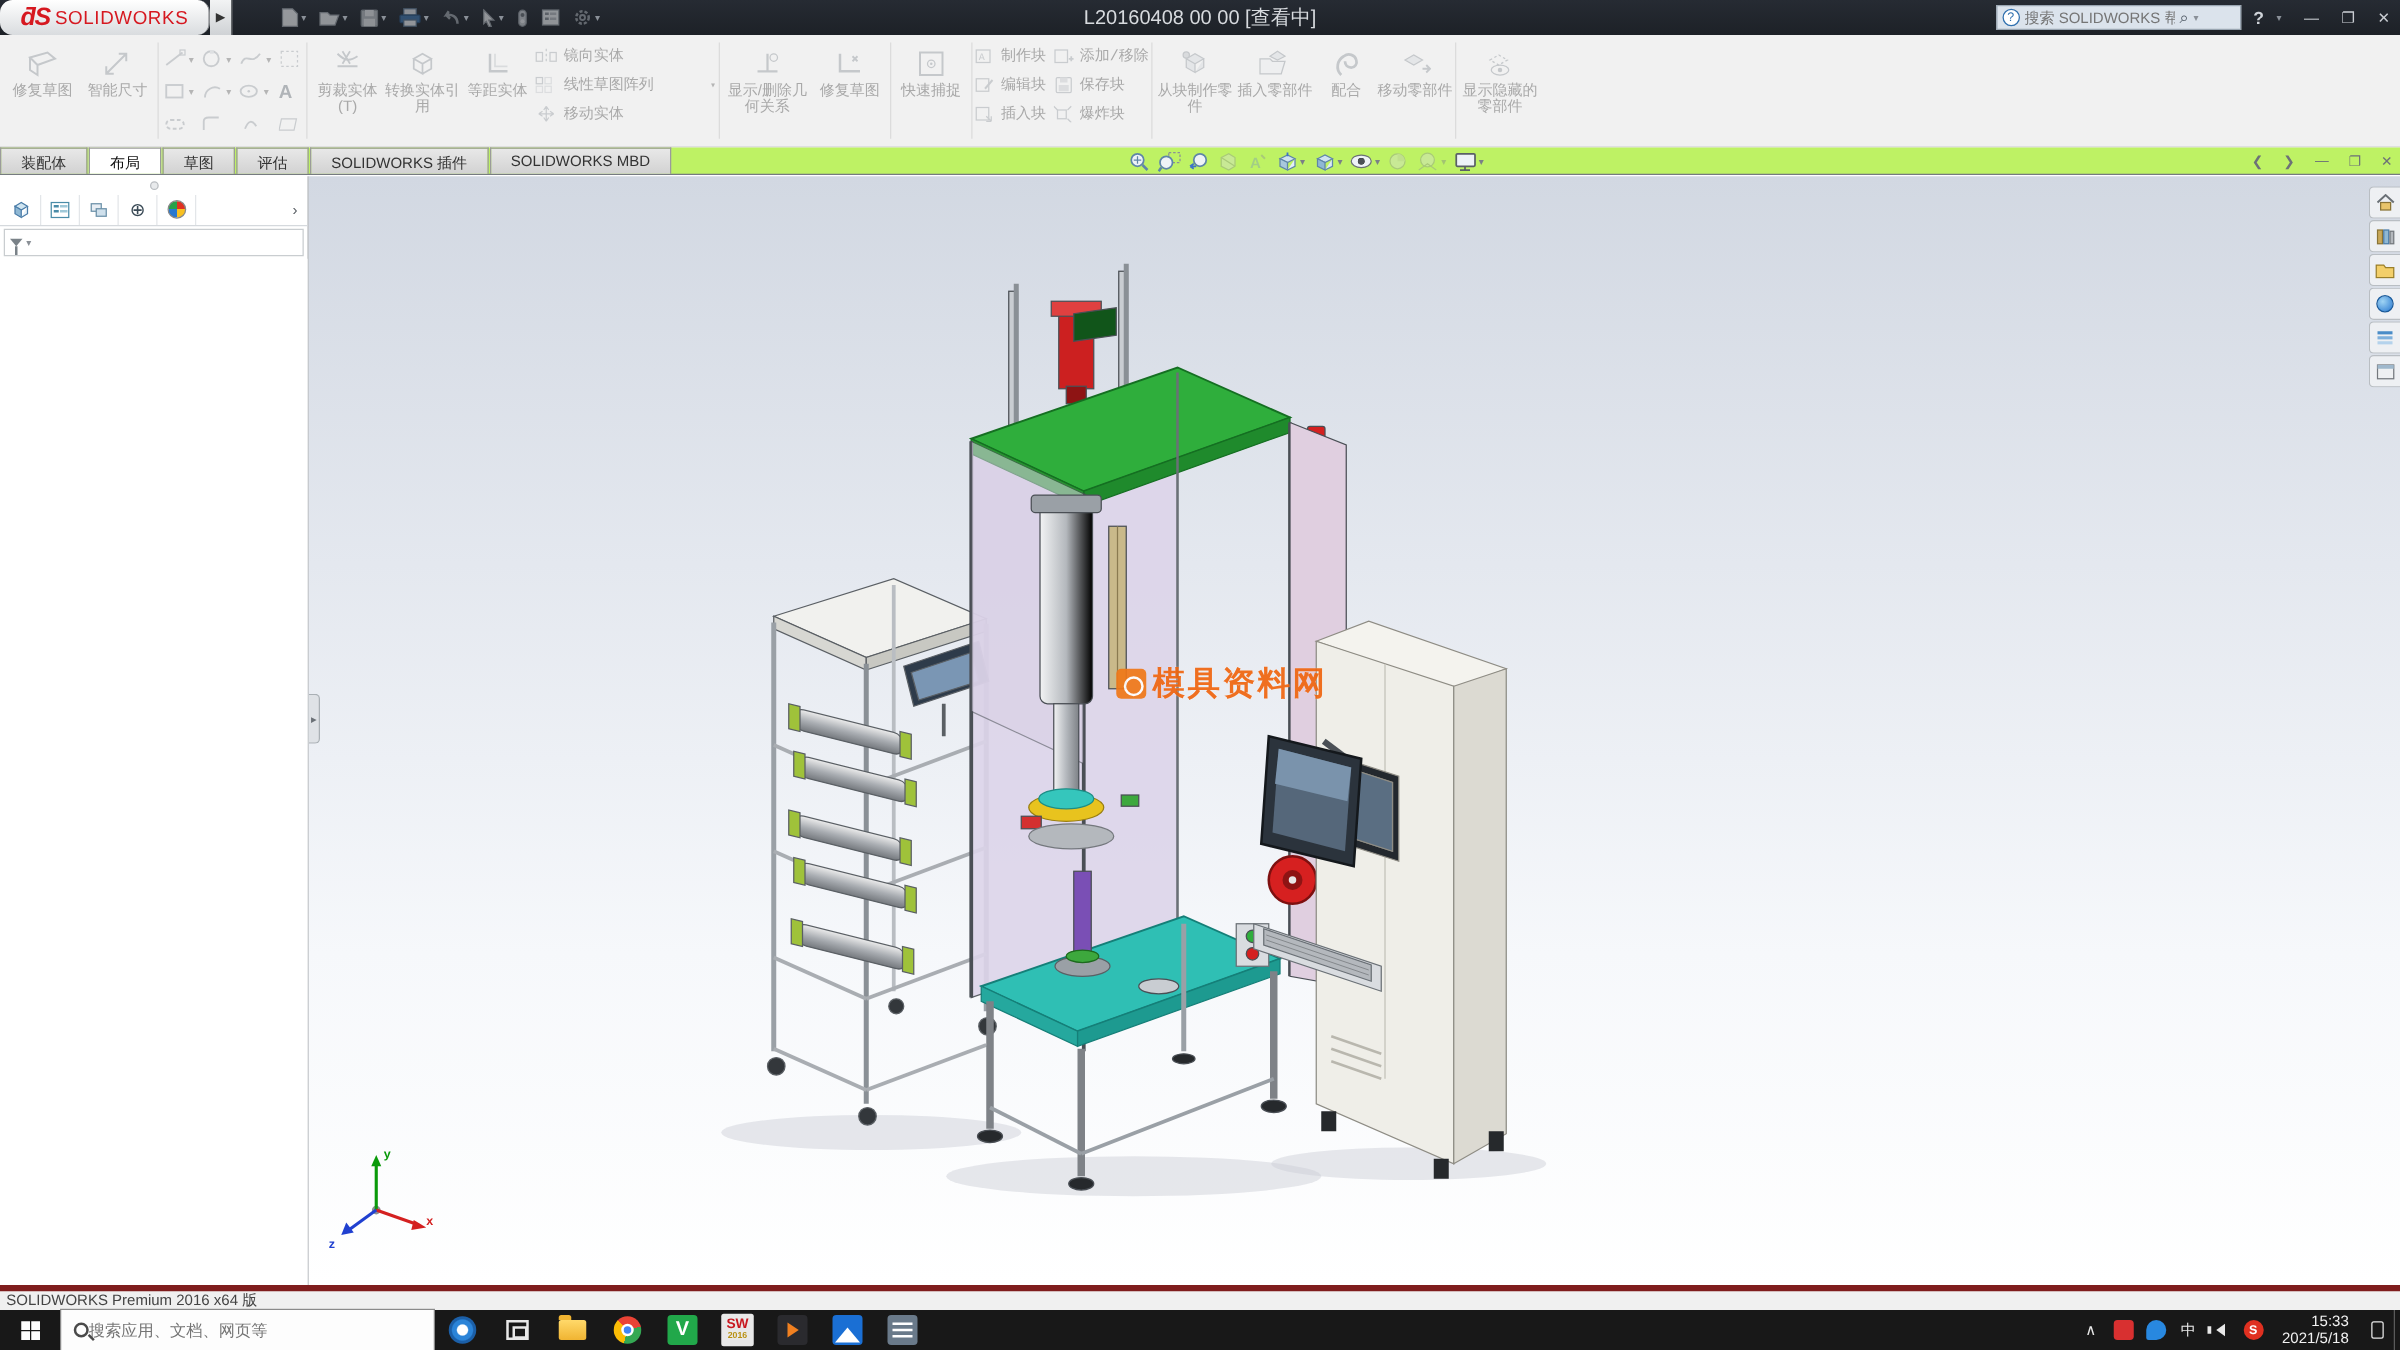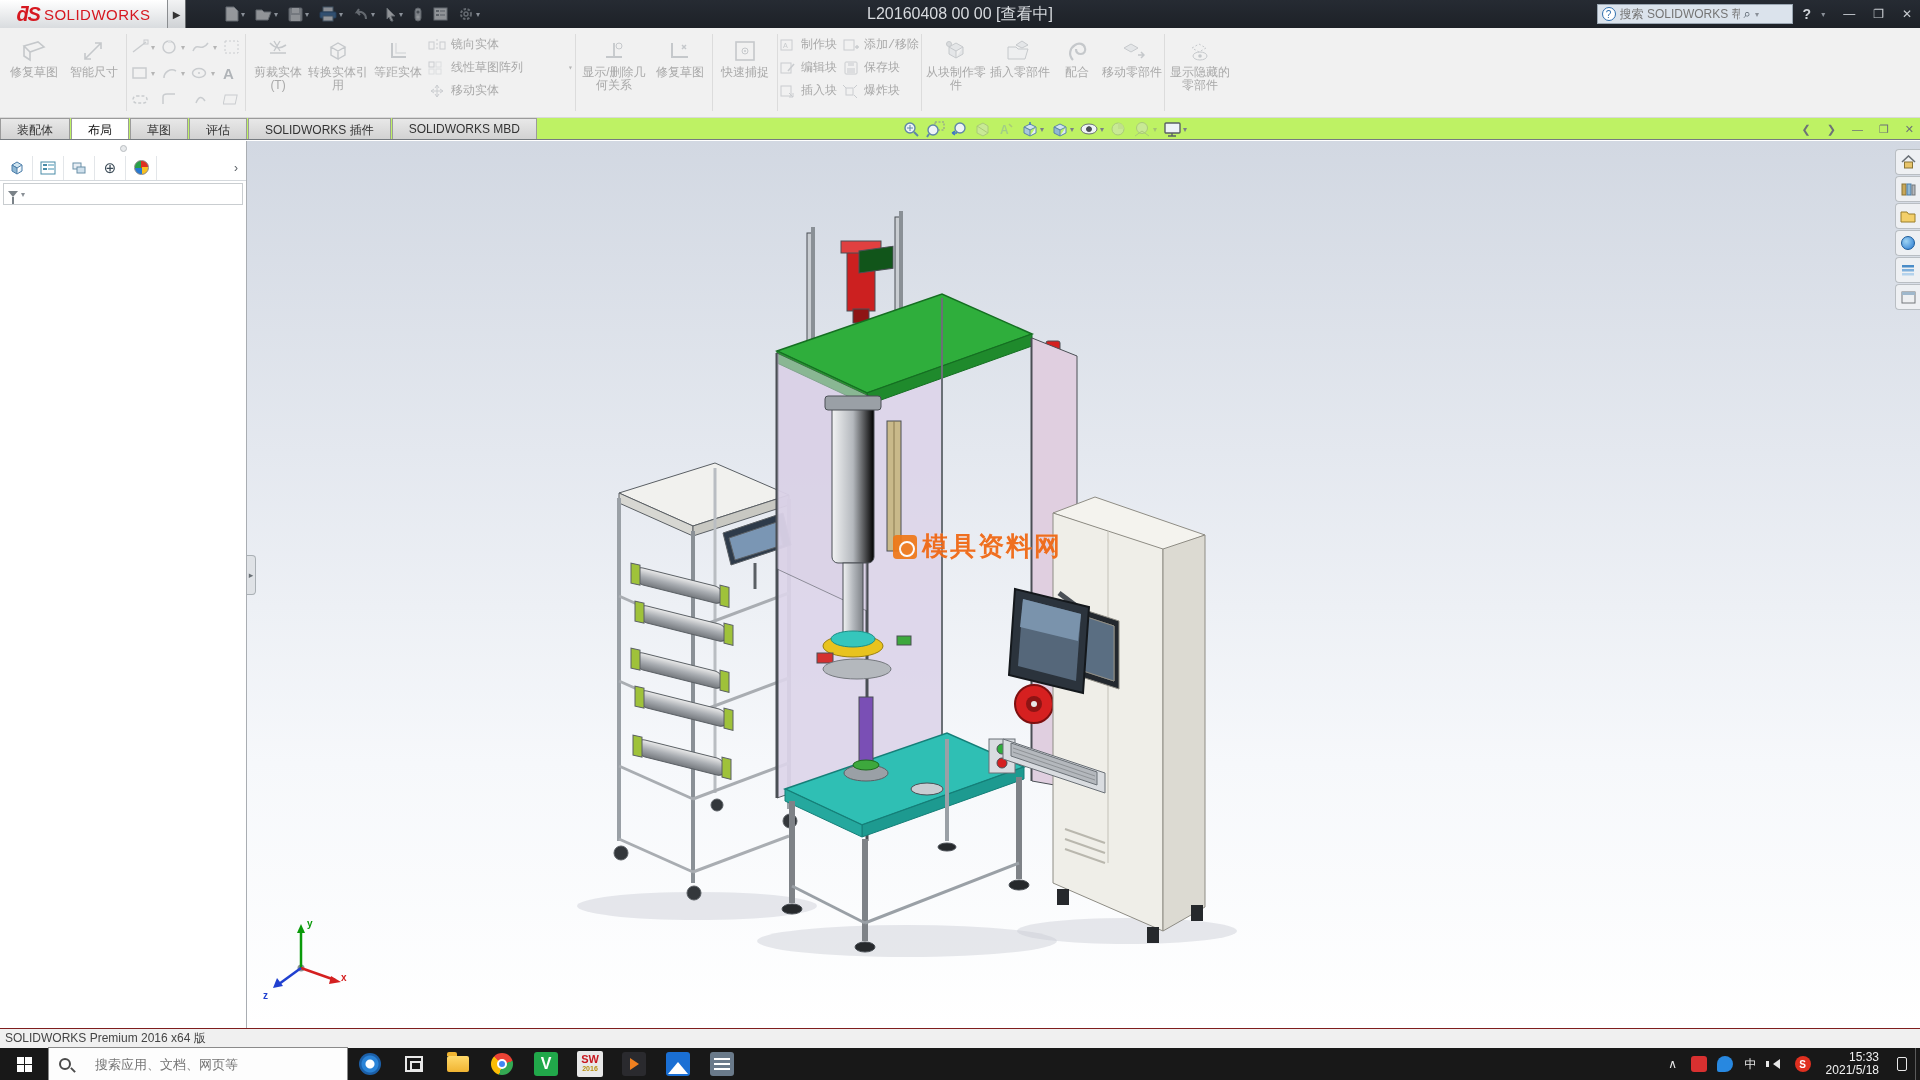--- a/index.html
+++ b/index.html
@@ -4,21 +4,21 @@
 <style>
   * { margin:0; padding:0; box-sizing:border-box; }
   html,body { width:1920px; height:1080px; overflow:hidden;
     font-family:"Liberation Sans","DejaVu Sans",sans-serif; font-size:12px; }
   body { position:relative; background:#fff; }
 
   
   .titlebar { position:absolute; left:0; top:0; width:1920px; height:28px;
     background:linear-gradient(180deg,#262b33,#1d2127); display:flex; align-items:center; }
   .logo-plate { height:28px; width:168px; background:linear-gradient(180deg,#ffffff,#d9dcdf);
-    display:flex; align-items:center; justify-content:center; border-right:1px solid #8a8d90; }
+    display:flex; align-items:center; justify-content:center; border-right:1px solid #8a8d90;border-radius:10px; }
   .logo-ds { color:#d61820; font-weight:bold; font-style:italic; font-size:20px; letter-spacing:-1px; margin-right:4px;}
   .logo-text { color:#d61820; font-weight:normal; font-size:15px; letter-spacing:0.5px; }
   .logo-fly { width:18px; height:28px; background:linear-gradient(180deg,#f2f3f4,#cfd2d5);
     display:flex; align-items:center; justify-content:center; color:#333; font-size:10px; border-right:1px solid #6a6d70;}
   .qat { display:flex; align-items:center; margin-left:36px; gap:4px; }
   .qat-btn { display:flex; align-items:center; gap:2px; padding:2px 3px; }
   .qat-btn svg { opacity:.55; }
   .qat-caret { color:#8a9098; font-size:8px; }
   .doc-title { position:absolute; left:0; right:0; top:0; height:28px; display:flex;
     align-items:center; justify-content:center; color:#d7dade; font-size:16px; pointer-events:none; }
@@ -97,39 +97,39 @@
     border:1px solid #aab0b5; border-left:none; border-radius:0 4px 4px 0; display:flex;
     align-items:center; justify-content:center; color:#6a7076; font-size:9px; }
   .triad { position:absolute; left:16px; top:775px; width:90px; height:90px; }
   .triad .axl { position:absolute; font-size:10px; font-weight:bold; }
   .taskpane { position:absolute; right:0; top:8px; width:25px; display:flex; flex-direction:column; gap:1px; }
   .tp-cell { width:25px; height:26px; background:#eef0f3; border:1px solid #b9bec3; border-right:none;
     border-radius:4px 0 0 4px; display:flex; align-items:center; justify-content:center; }
 
   
   .statusbar { position:absolute; left:0; top:1028px; width:1920px; height:20px; background:#f0f0f0;
-    border-top:1px solid #7f1d1d; display:flex; align-items:center; color:#3c3c3c; }
+    border-top:5px solid #7f1d1d; display:flex; align-items:center; color:#3c3c3c; }
   .sb-left { padding-left:5px; color:#444; }
   .sb-right { margin-left:auto; display:flex; align-items:center; height:20px; }
   .sb-cell { padding:0 14px; border-left:1px solid #c9c9c9; height:20px; display:flex;
     align-items:center; gap:6px; white-space:nowrap; }
   .sb-caret { font-size:8px; color:#555; }
   .sb-tag { width:16px; height:12px; background:#e8c62c; border:1px solid #a8901e;
     border-radius:2px 6px 6px 2px; position:relative; margin:0 6px; }
   .sb-tag:after { content:""; position:absolute; left:2px; top:4px; width:4px; height:4px;
     border-radius:50%; background:#fff; }
 
   
   .taskbar { position:absolute; left:0; top:1048px; width:1920px; height:32px; background:#181818;
     display:flex; align-items:center; }
   .tb-start { width:48px; height:32px; display:flex; align-items:center; justify-content:center; }
   .winlogo { display:grid; grid-template-columns:7px 7px; grid-template-rows:7px 7px; gap:1px; }
   .winlogo i { background:#fdfdfd; }
   .tb-search { width:300px; height:32px; background:#fdfdfd; border:1px solid #8a8a8a;
-    display:flex; align-items:center; gap:24px; padding:16px 10px; }
+    display:flex; align-items:center; gap:0; padding:16px 10px; }
   .tb-search .mag { width:12px; height:12px; border:2px solid #4a4a4a; border-radius:50%; position:relative; }
   .tb-search .mag:after { content:""; position:absolute; left:9px; top:9px; width:6px; height:2px;
     background:#4a4a4a; transform:rotate(45deg); }
   .tb-search input { border:none; outline:none; font-size:13px; color:#555; width:220px;
     font-family:inherit; background:transparent; }
   .tb-appicon { width:44px; height:32px; display:flex; align-items:center; justify-content:center; }
   .cortana { width:22px; height:22px; border-radius:50%;
     background:radial-gradient(circle at 50% 50%, #fff 0 4px, #2b84d8 5px 8px, #1b5fa8 9px 11px); }
   .taskview { width:18px; height:16px; border:2px solid #e8e8e8; position:relative; background:transparent; }
   .taskview:after { content:""; position:absolute; left:3px; top:3px; width:8px; height:6px; border:2px solid #e8e8e8; }

